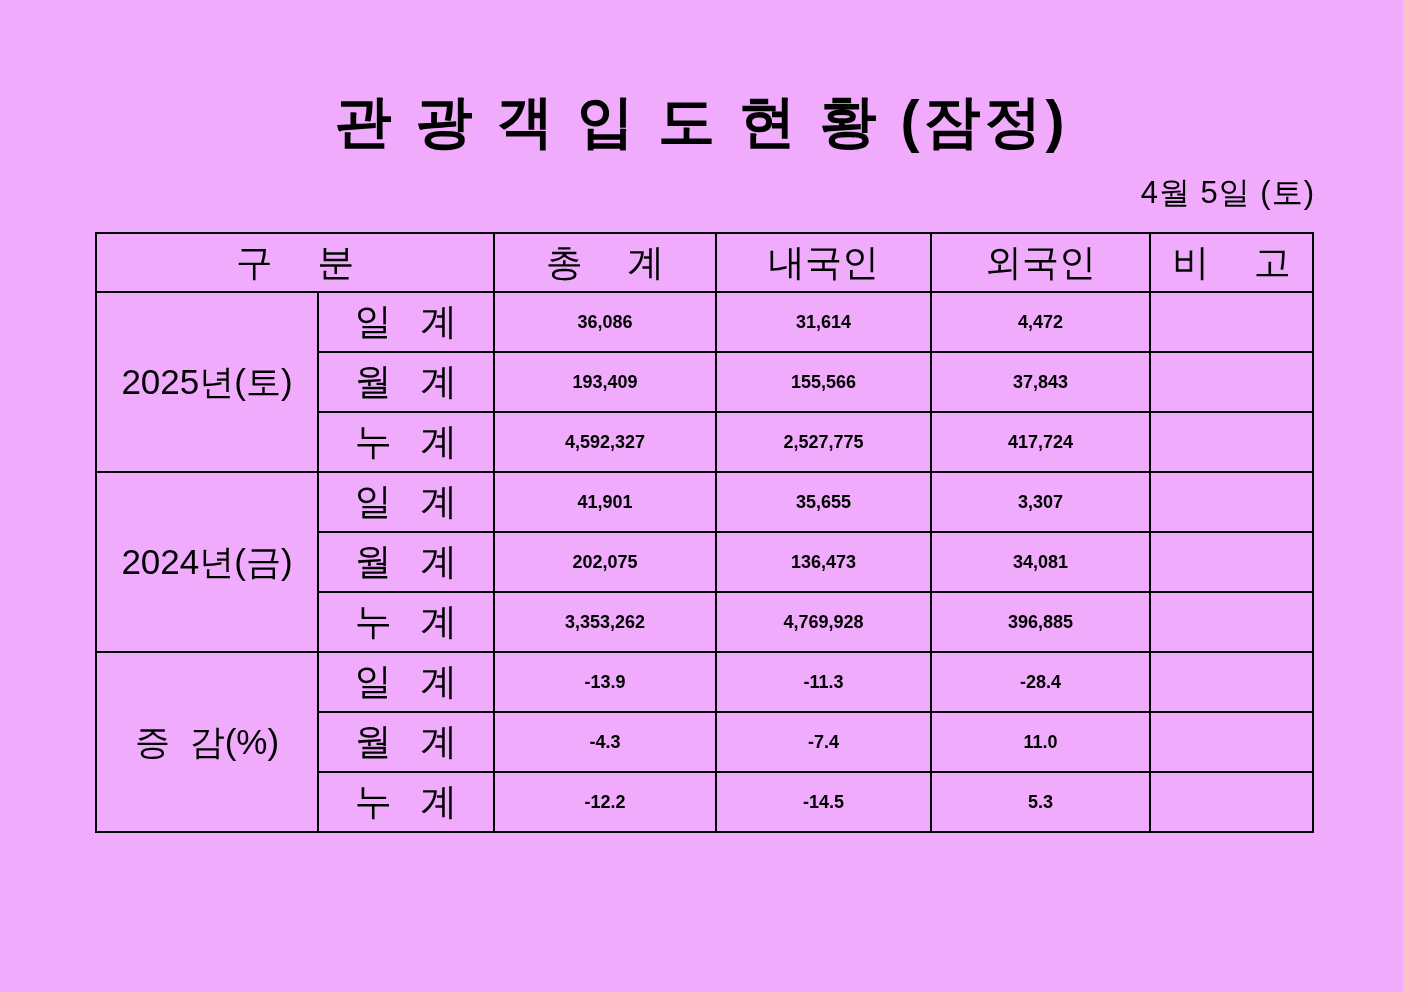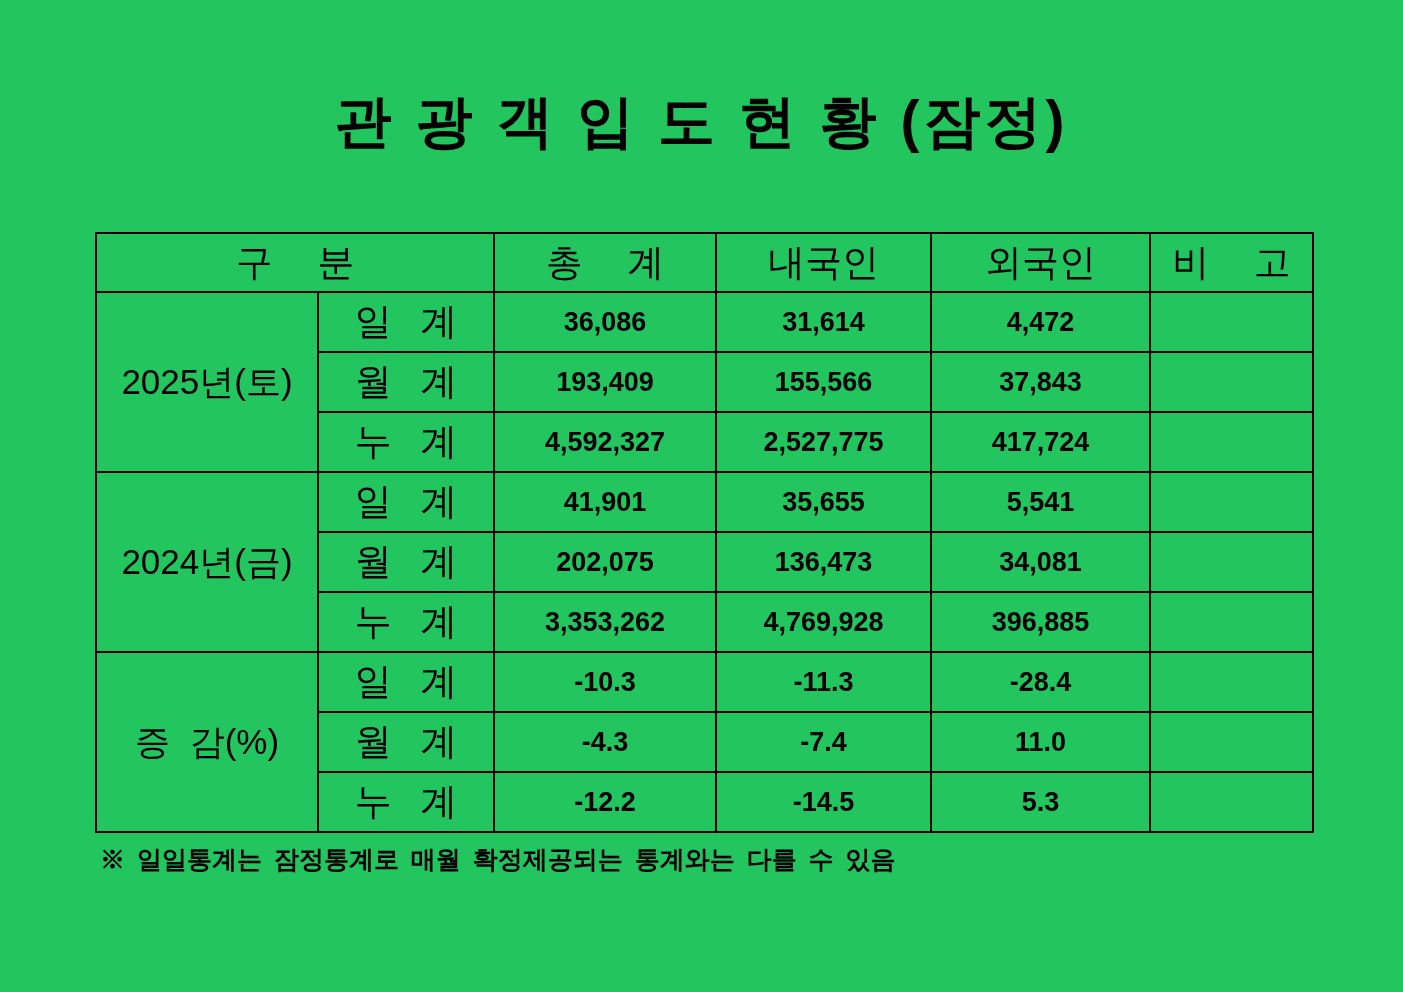--- a/index.html
+++ b/index.html
@@ -6,21 +6,21 @@
     margin: 0;
     padding: 0;
     background: #ffffff;
     font-family: "Liberation Sans", sans-serif;
     color: #000000;
   }
   .page {
     position: relative;
     width: 1403px;
     height: 992px;
-    background: #22c55e;
+    background: #f0abfc;
     overflow: hidden;
   }
   .doc-title {
     position: absolute;
     top: 90px;
     left: 0;
     width: 100%;
     text-align: center;
     font-size: 57px;
     font-weight: bold;
@@ -68,21 +68,21 @@
     font-weight: normal;
     word-spacing: 10px;
     margin-left: 24px;
   }
   td.row-label {
     font-size: 37px;
     font-weight: normal;
     word-spacing: 18px;
   }
   td.num {
-    font-size: 27px;
+    font-size: 18px;
     font-weight: bold;
     letter-spacing: 0px;
   }
   td.remark-cell { }
   .footnote {
     position: absolute;
     top: 843px;
     left: 100px;
     font-size: 25px;
     font-weight: bold;
@@ -90,20 +90,21 @@
     white-space: nowrap;
   }
 </style>
 </head>
 <body>
 
 <div class="page">
 
   <div class="doc-title">관 광 객 입 도 현 황 (잠정)</div>
 
+  <div class="doc-date">4월 5일 (토)</div>
 
   <table class="stats">
     <colgroup>
       <col style="width:222px">
       <col style="width:176px">
       <col style="width:222px">
       <col style="width:215px">
       <col style="width:219px">
       <col style="width:163px">
     </colgroup>
@@ -139,42 +140,42 @@
         <td class="num">2,527,775</td>
         <td class="num">417,724</td>
         <td class="remark-cell"></td>
       </tr>
 
       <tr>
         <td rowspan="3" class="group-label">2024년(금)</td>
         <td class="row-label">일 계</td>
         <td class="num">41,901</td>
         <td class="num">35,655</td>
-        <td class="num">5,541</td>
+        <td class="num">3,307</td>
         <td class="remark-cell"></td>
       </tr>
       <tr>
         <td class="row-label">월 계</td>
         <td class="num">202,075</td>
         <td class="num">136,473</td>
         <td class="num">34,081</td>
         <td class="remark-cell"></td>
       </tr>
       <tr>
         <td class="row-label">누 계</td>
         <td class="num">3,353,262</td>
         <td class="num">4,769,928</td>
         <td class="num">396,885</td>
         <td class="remark-cell"></td>
       </tr>
 
       <tr>
         <td rowspan="3" class="group-label">증 감(%)</td>
         <td class="row-label">일 계</td>
-        <td class="num">-10.3</td>
+        <td class="num">-13.9</td>
         <td class="num">-11.3</td>
         <td class="num">-28.4</td>
         <td class="remark-cell"></td>
       </tr>
       <tr>
         <td class="row-label">월 계</td>
         <td class="num">-4.3</td>
         <td class="num">-7.4</td>
         <td class="num">11.0</td>
         <td class="remark-cell"></td>
@@ -182,15 +183,14 @@
       <tr>
         <td class="row-label">누 계</td>
         <td class="num">-12.2</td>
         <td class="num">-14.5</td>
         <td class="num">5.3</td>
         <td class="remark-cell"></td>
       </tr>
     </tbody>
   </table>
 
-  <div class="footnote">※ 일일통계는 잠정통계로 매월 확정제공되는 통계와는 다를 수 있음</div>
 
 </div>
 
 </body></html>

